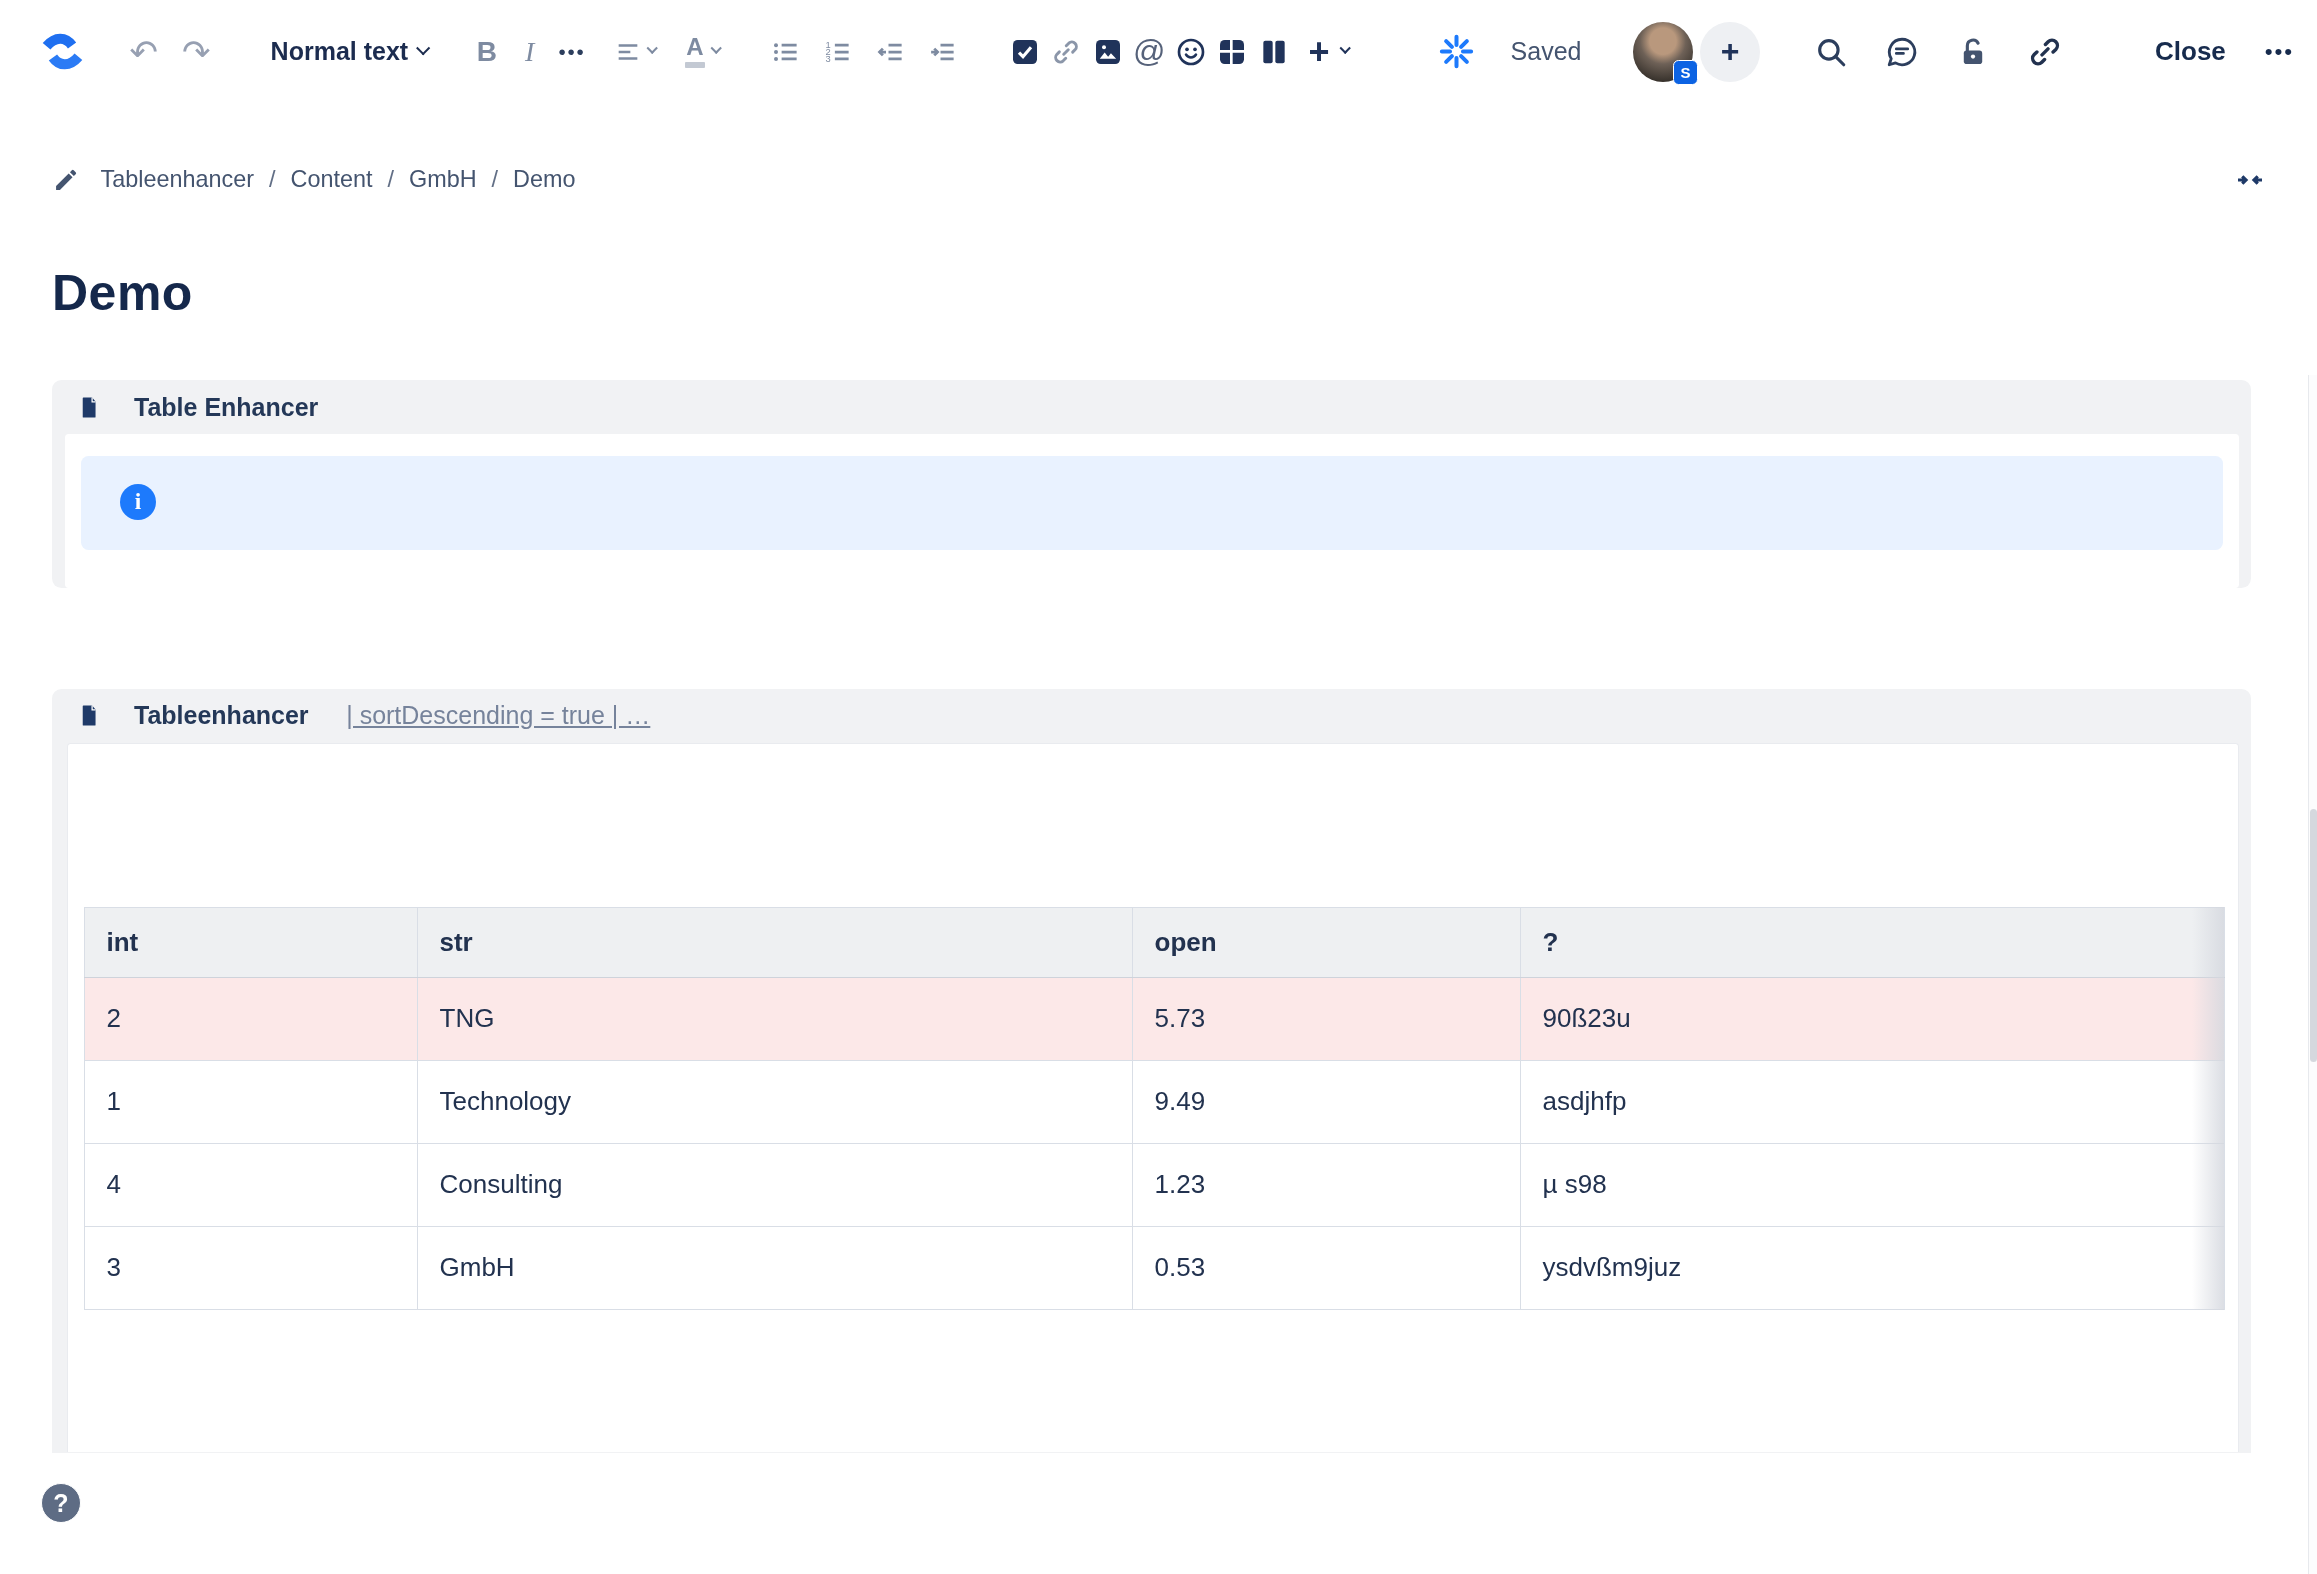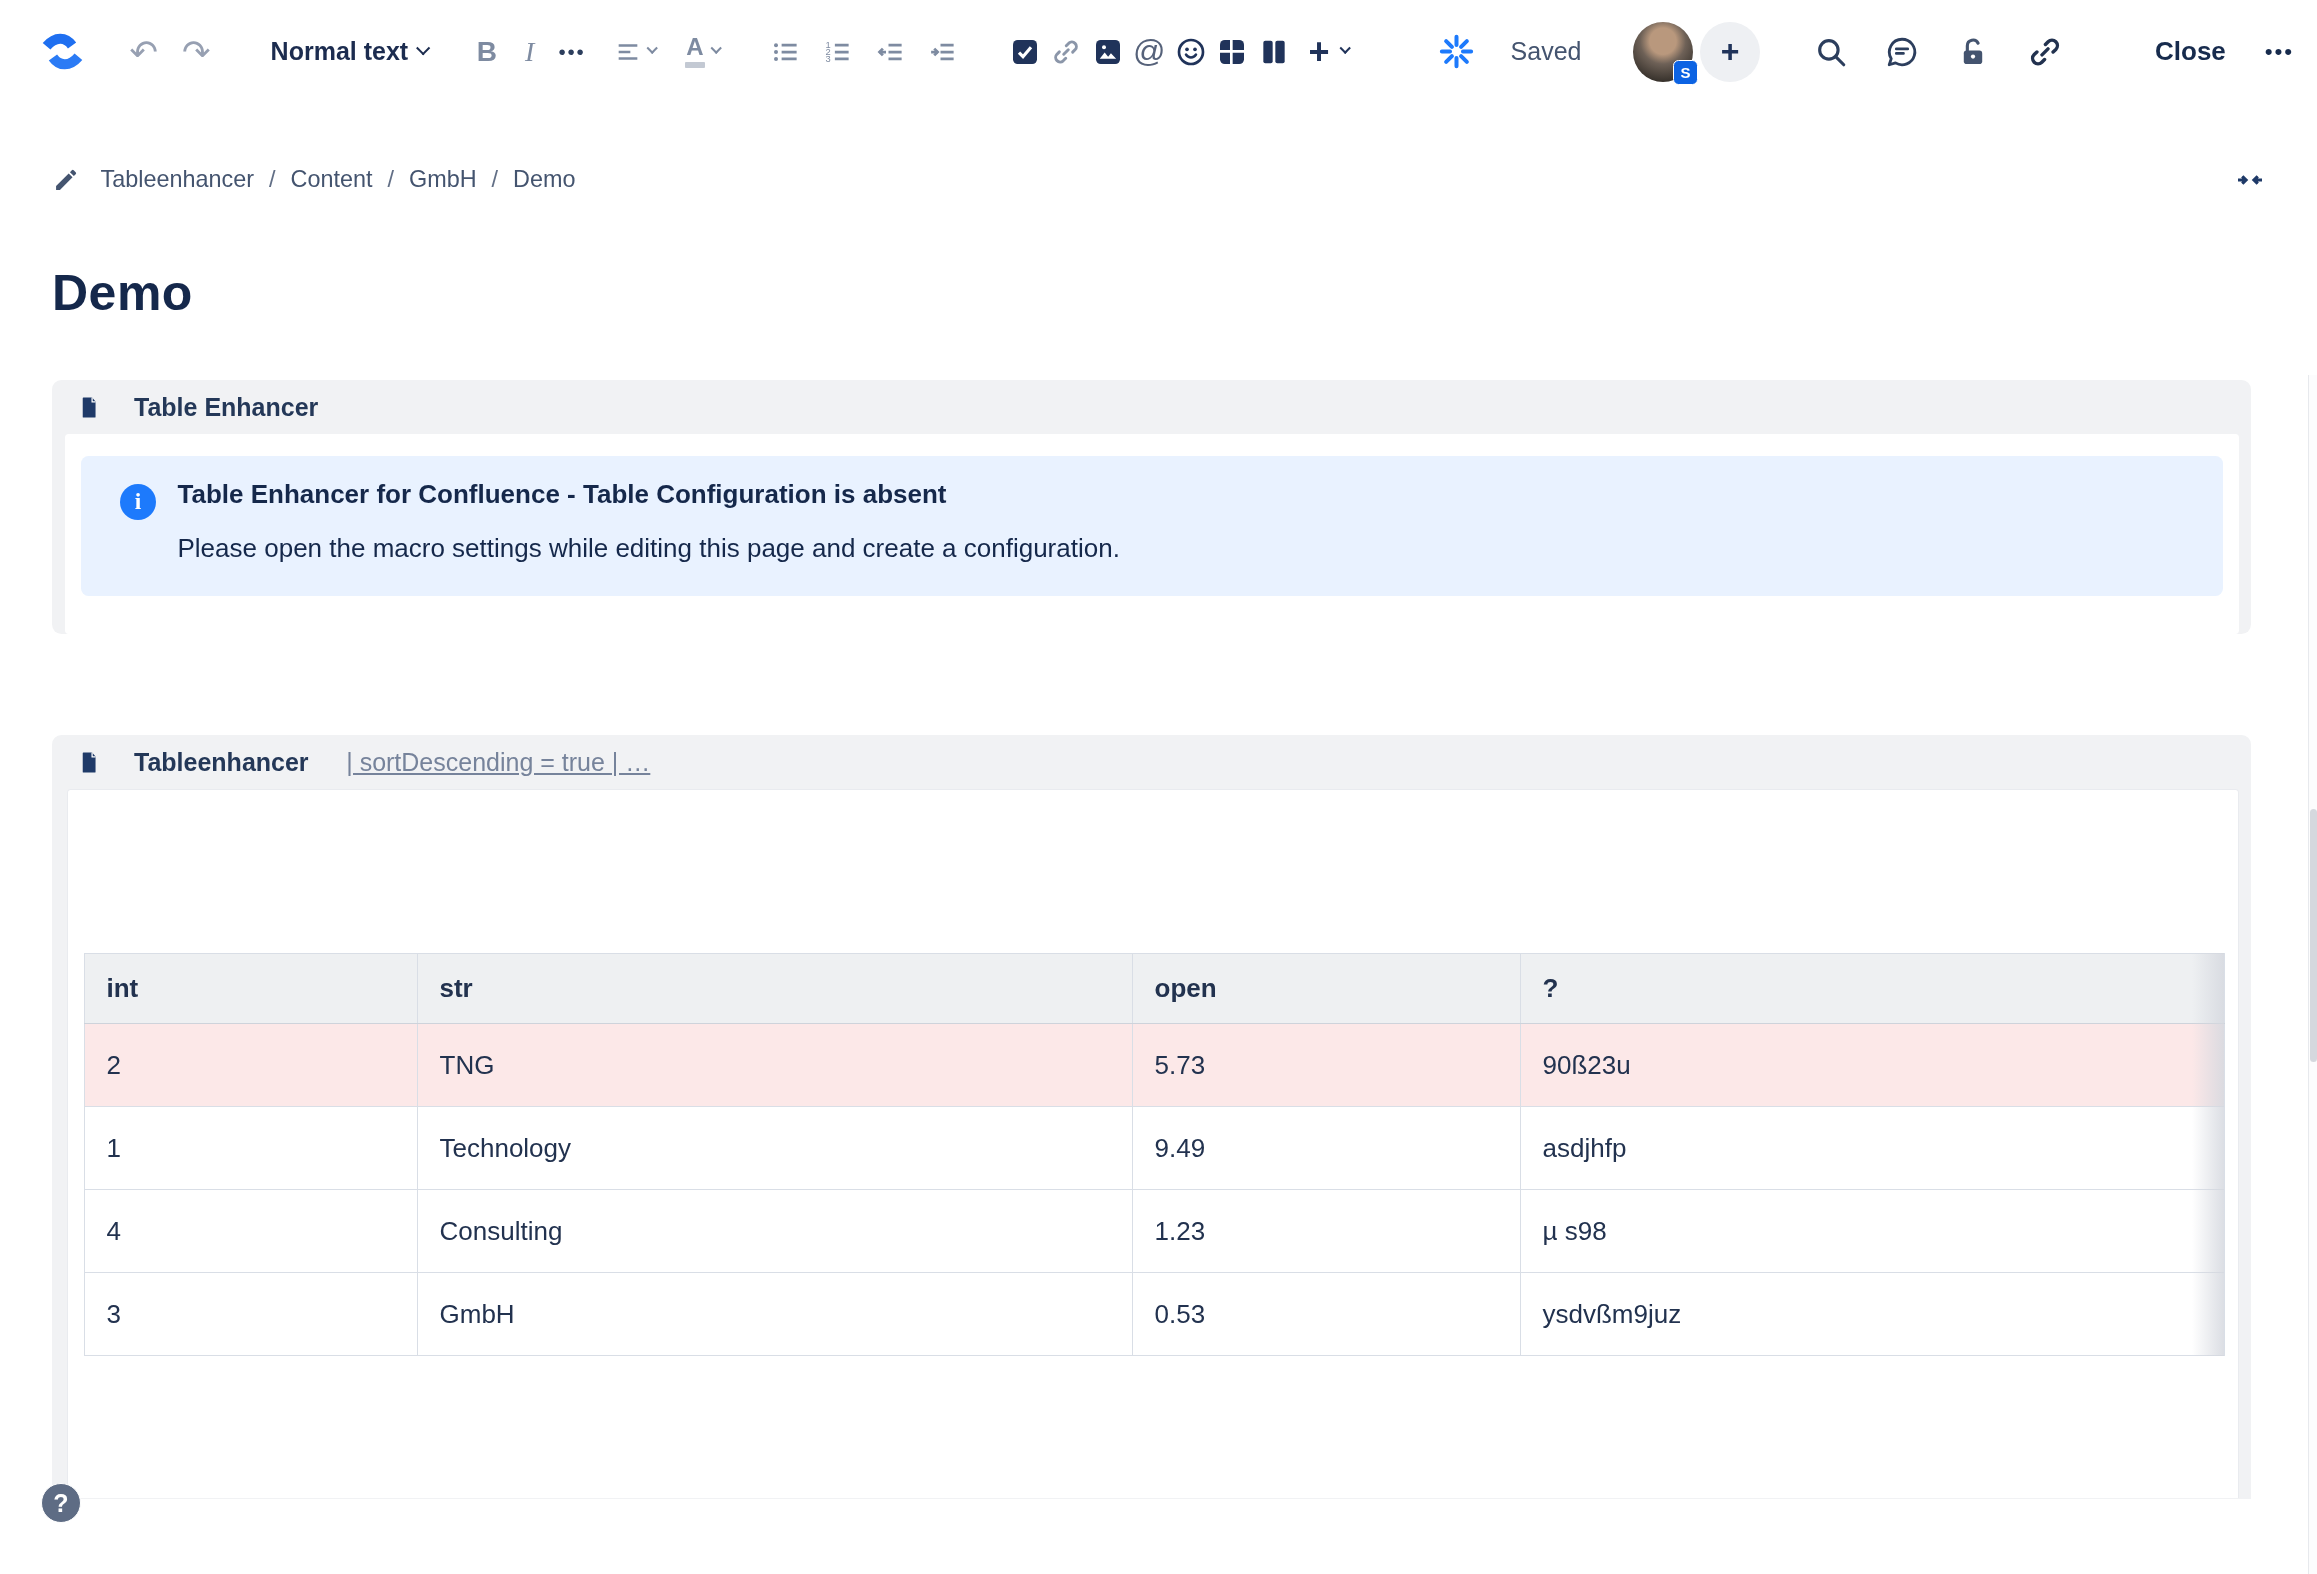--- a/index.html
+++ b/index.html
@@ -296,24 +296,20 @@
   <div class="p-head">
     <svg viewBox="0 0 24 24" width="25" height="25">
       <path d="M6.2 2.5h8.3l3.3 3.7V21a.7.7 0 0 1-.7.7H6.2a.7.7 0 0 1-.7-.7V3.2a.7.7 0 0 1 .7-.7z" fill="#1f3a68"></path>
       <path d="M14.5 2.5v4h3.3" stroke="#fff" stroke-width="1.2" fill="none"></path>
     </svg>
     <span class="p-name">Table Enhancer</span>
   </div>
   <div class="p-body">
     <div class="infobox">
       <span class="info-icon">i</span>
-      <span class="info-texts">
-        <div class="info-title">Table Enhancer for Confluence - Table Configuration is absent</div>
-        <div class="info-body">Please open the macro settings while editing this page and create a configuration.</div>
-      </span>
     </div>
   </div>
 </div>
 
 <div class="panel panel2">
   <div class="p-head">
     <svg viewBox="0 0 24 24" width="25" height="25">
       <path d="M6.2 2.5h8.3l3.3 3.7V21a.7.7 0 0 1-.7.7H6.2a.7.7 0 0 1-.7-.7V3.2a.7.7 0 0 1 .7-.7z" fill="#1f3a68"></path>
       <path d="M14.5 2.5v4h3.3" stroke="#fff" stroke-width="1.2" fill="none"></path>
     </svg>

